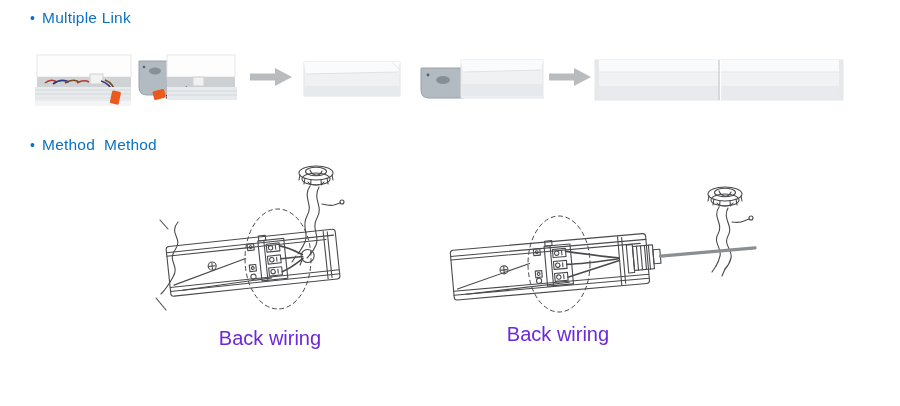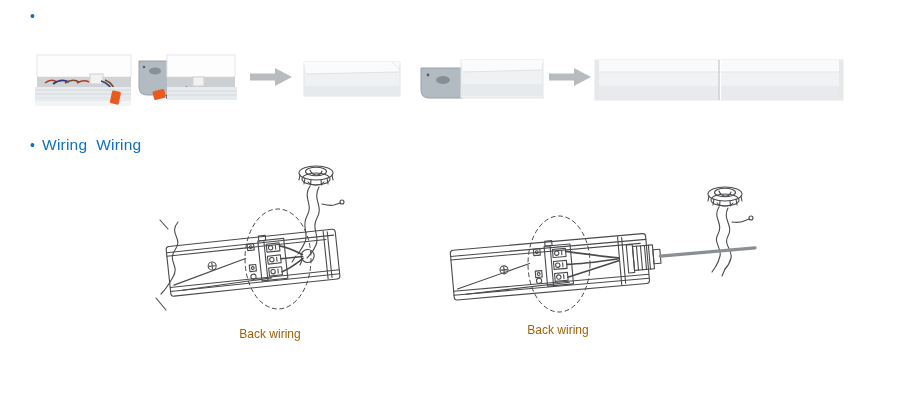--- a/index.html
+++ b/index.html
@@ -8,28 +8,29 @@
     font-family:"Liberation Sans", sans-serif;overflow:hidden;
   }
   .abs{position:absolute;}
   .heading{
     position:absolute;left:30px;display:flex;align-items:center;gap:7px;
     color:#0c71c3;font-size:15.5px;letter-spacing:.2px;
   }
   .heading .bullet{font-size:14px;line-height:1;}
   .heading .h-label{white-space:pre;}
   .caption{
-    position:absolute;color:#a16207;font-size:12px;text-align:center;
+    position:absolute;color:#6d28d9;font-size:20px;text-align:center;
   }
 </style>
 </head>
 <body>
 
 <div class="heading" style="top:9px;">
   <span class="bullet">•</span>
+  <span class="h-label">Multiple Link</span>
 </div>
 
 <svg class="abs" style="left:35px;top:47px" width="202" height="70" viewBox="0 0 202 70">
 
   <g>
     <rect x="2" y="8" width="94" height="22" fill="#fdfdfd" stroke="#e6e6e6"></rect>
     <rect x="2" y="30" width="94" height="10" fill="#cfd3d6"></rect>
     <path d="M10,36 q6,-5 12,-1" stroke="#b23b30" fill="none" stroke-width="1.6"></path>
     <path d="M18,37 q8,-6 16,-2" stroke="#31397d" fill="none" stroke-width="1.6"></path>
     <path d="M30,36 q8,-5 14,-1" stroke="#7a4a28" fill="none" stroke-width="1.6"></path>
@@ -93,21 +94,21 @@
   <line x1="1" y1="16" x2="249" y2="16" stroke="#e4e6e8"></line>
   <rect x="1" y="30" width="248" height="14" fill="#e8eaed"></rect>
   <line x1="125" y1="4" x2="125" y2="44" stroke="#cdd1d4" stroke-width="1.4"></line>
   <line x1="126.6" y1="4" x2="126.6" y2="44" stroke="#ffffff" stroke-width="1"></line>
   <rect x="1" y="4" width="4" height="40" fill="#e6e8ea"></rect>
   <rect x="245" y="4" width="4" height="40" fill="#e6e8ea"></rect>
 </svg>
 
 <div class="heading" style="top:136px;">
   <span class="bullet">•</span>
-  <span class="h-label">Wiring  Wiring</span>
+  <span class="h-label">Method  Method</span>
 </div>
 
 <svg class="abs" style="left:150px;top:158px" width="250" height="168" viewBox="0 0 250 168">
   <g fill="none" stroke="#4a4a4d" stroke-width="1.1" stroke-linecap="round" stroke-linejoin="round">
 
     <g>
       <ellipse cx="166" cy="15" rx="17" ry="7"></ellipse>
       <ellipse cx="166" cy="21" rx="14" ry="6"></ellipse>
       <ellipse cx="166" cy="13.5" rx="10.5" ry="4.2"></ellipse>
       <path d="M150,17 l-1,5 M155,20 l-1,6 M161,22 l-.5,5 M171,22 l.5,5 M177,20 l1,6 M182,17 l1,5"></path>

